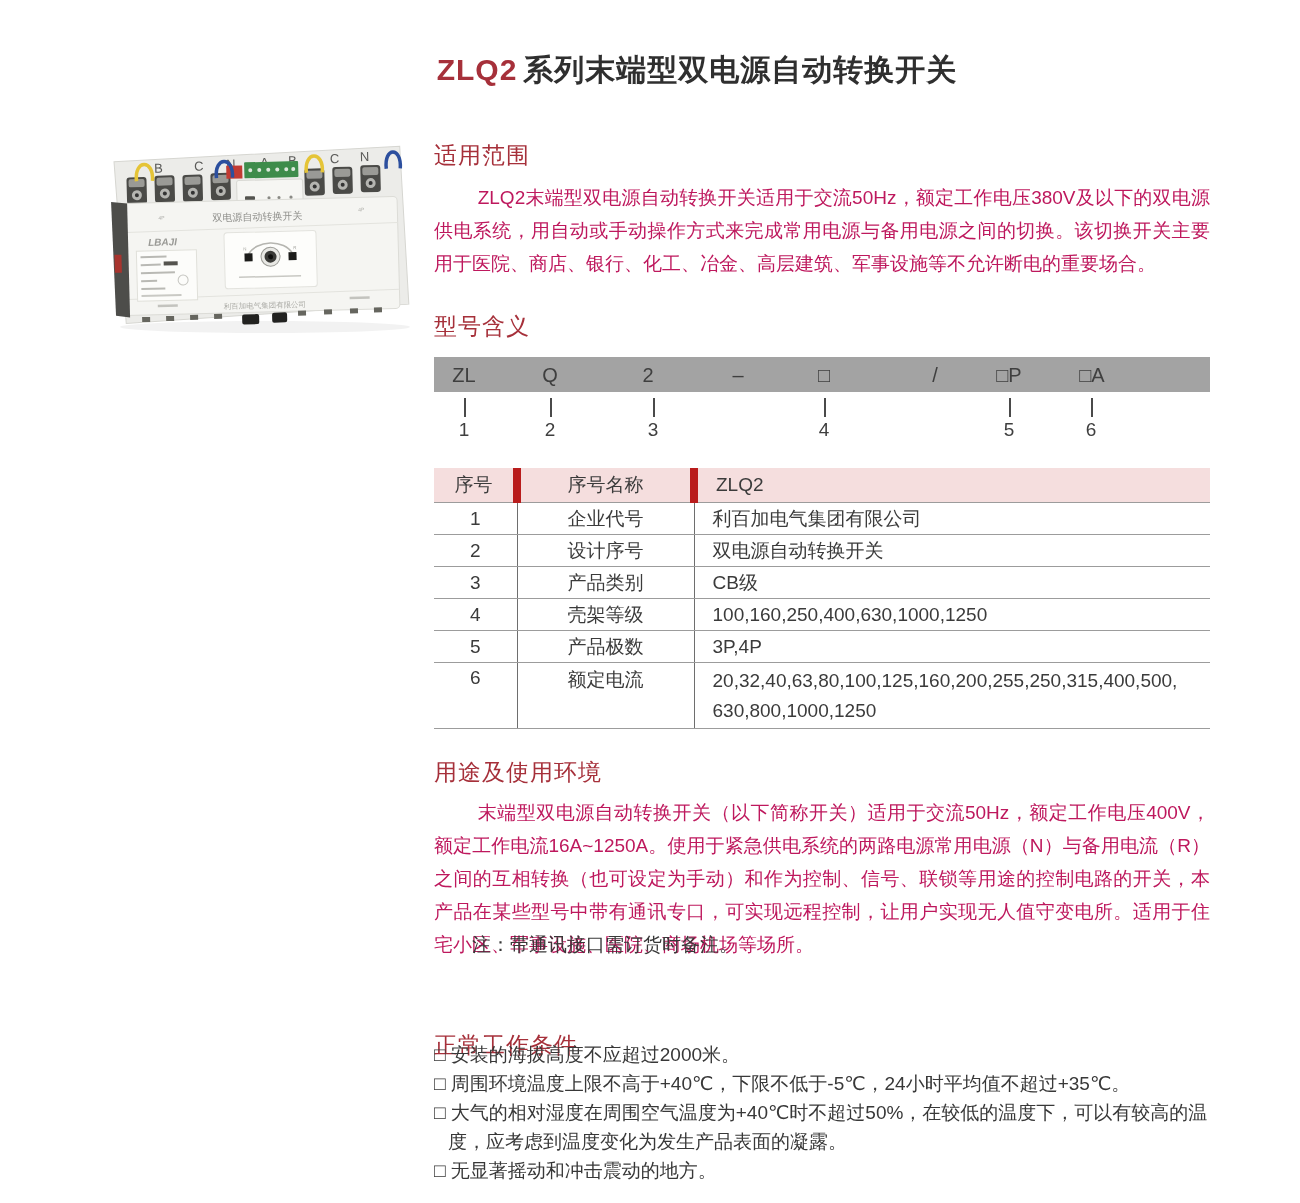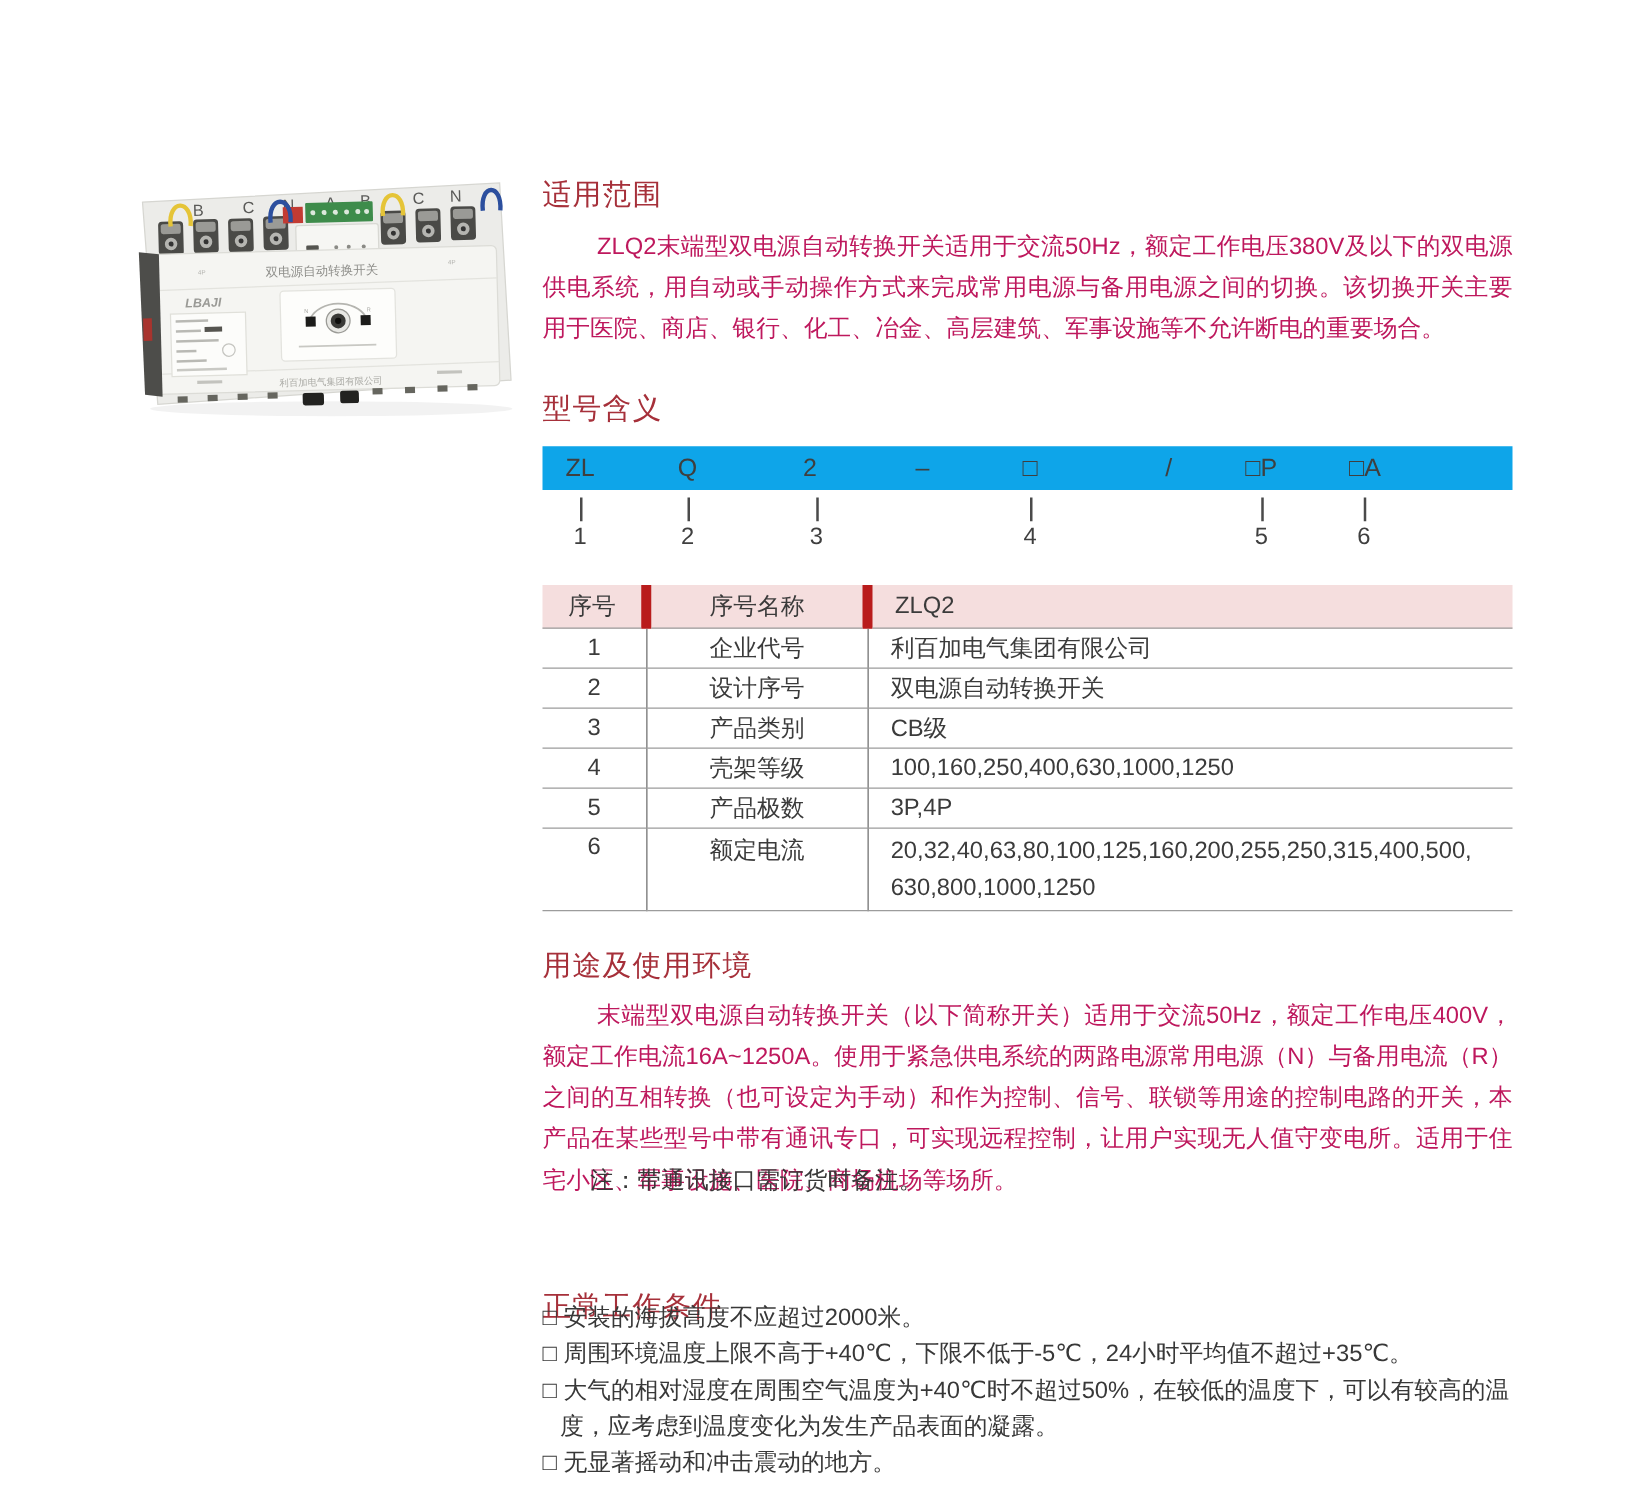--- a/index.html
+++ b/index.html
@@ -11,21 +11,21 @@
   .doc-title .hl{color:#A6303A;margin-right:6px;}
   
   .photo{position:absolute;left:100px;top:136px;width:325px;height:200px;}
   
   .col{position:absolute;left:434px;top:0;width:776px;height:1203px;}
   .sec-head{position:absolute;left:0;font-size:23px;font-weight:500;color:#A6303A;letter-spacing:1px;}
   .para{position:absolute;left:0;width:776px;font-size:19px;line-height:33px;color:#be185d;
         text-align:justify;text-indent:2.3em;}
   .note-line{position:absolute;left:0;width:776px;font-size:19px;line-height:33px;color:#383838;text-indent:2em;}
   
-  .banner{position:absolute;left:0;top:357px;width:776px;height:35px;background:#0ea5e9;}
+  .banner{position:absolute;left:0;top:357px;width:776px;height:35px;background:#a3a3a3;}
   .banner span{position:absolute;top:50%;transform:translate(-50%,-50%);font-size:20px;color:#3f3f3f;white-space:nowrap;}
   .ticks{position:absolute;left:0;top:398px;width:776px;height:19px;}
   .ticks i{position:absolute;top:0;width:0;height:19px;border-left:2px solid #4a4a4a;}
   .nums{position:absolute;left:0;top:419px;width:776px;height:24px;}
   .nums span{position:absolute;transform:translateX(-50%);font-size:19px;color:#3f3f3f;}
   
   .mtable{position:absolute;left:0;top:468px;width:776px;border-collapse:collapse;table-layout:fixed;}
   .mtable td{font-size:19px;color:#3b3b3b;padding:0;}
   .mtable .c1{width:79px;text-align:center;}
   .mtable .c2{width:169px;text-align:center;}
@@ -40,20 +40,23 @@
   .cond{position:absolute;left:0;top:1040px;width:776px;font-size:19px;line-height:29px;color:#383838;}
   .cond .item{padding-left:14px;text-indent:-14px;}
   
   .photo text{font-family:"Liberation Sans","DejaVu Sans",sans-serif;}
 </style>
 </head>
 <body>
 
 <div class="page">
 
+  <div class="doc-title">
+    <span class="hl">ZLQ2</span><span>系列末端型双电源自动转换开关</span>
+  </div>
 
   <div class="photo">
     <svg width="325" height="200" viewBox="0 0 325 200">
       <ellipse cx="165" cy="191" rx="145" ry="6" fill="#000000" opacity="0.05"></ellipse>
       <g transform="rotate(-1.5 160 100)">
 
         <path d="M16 22 L302 14 L307 172 L24 184 Z" fill="#ECECE9" stroke="#D6D6D1" stroke-width="1"></path>
         <ellipse cx="33" cy="168" rx="7" ry="4.5" fill="#FBFBF9" stroke="#CFCFC9"></ellipse>
 
         <g fill="#5a5a58" font-size="13">

